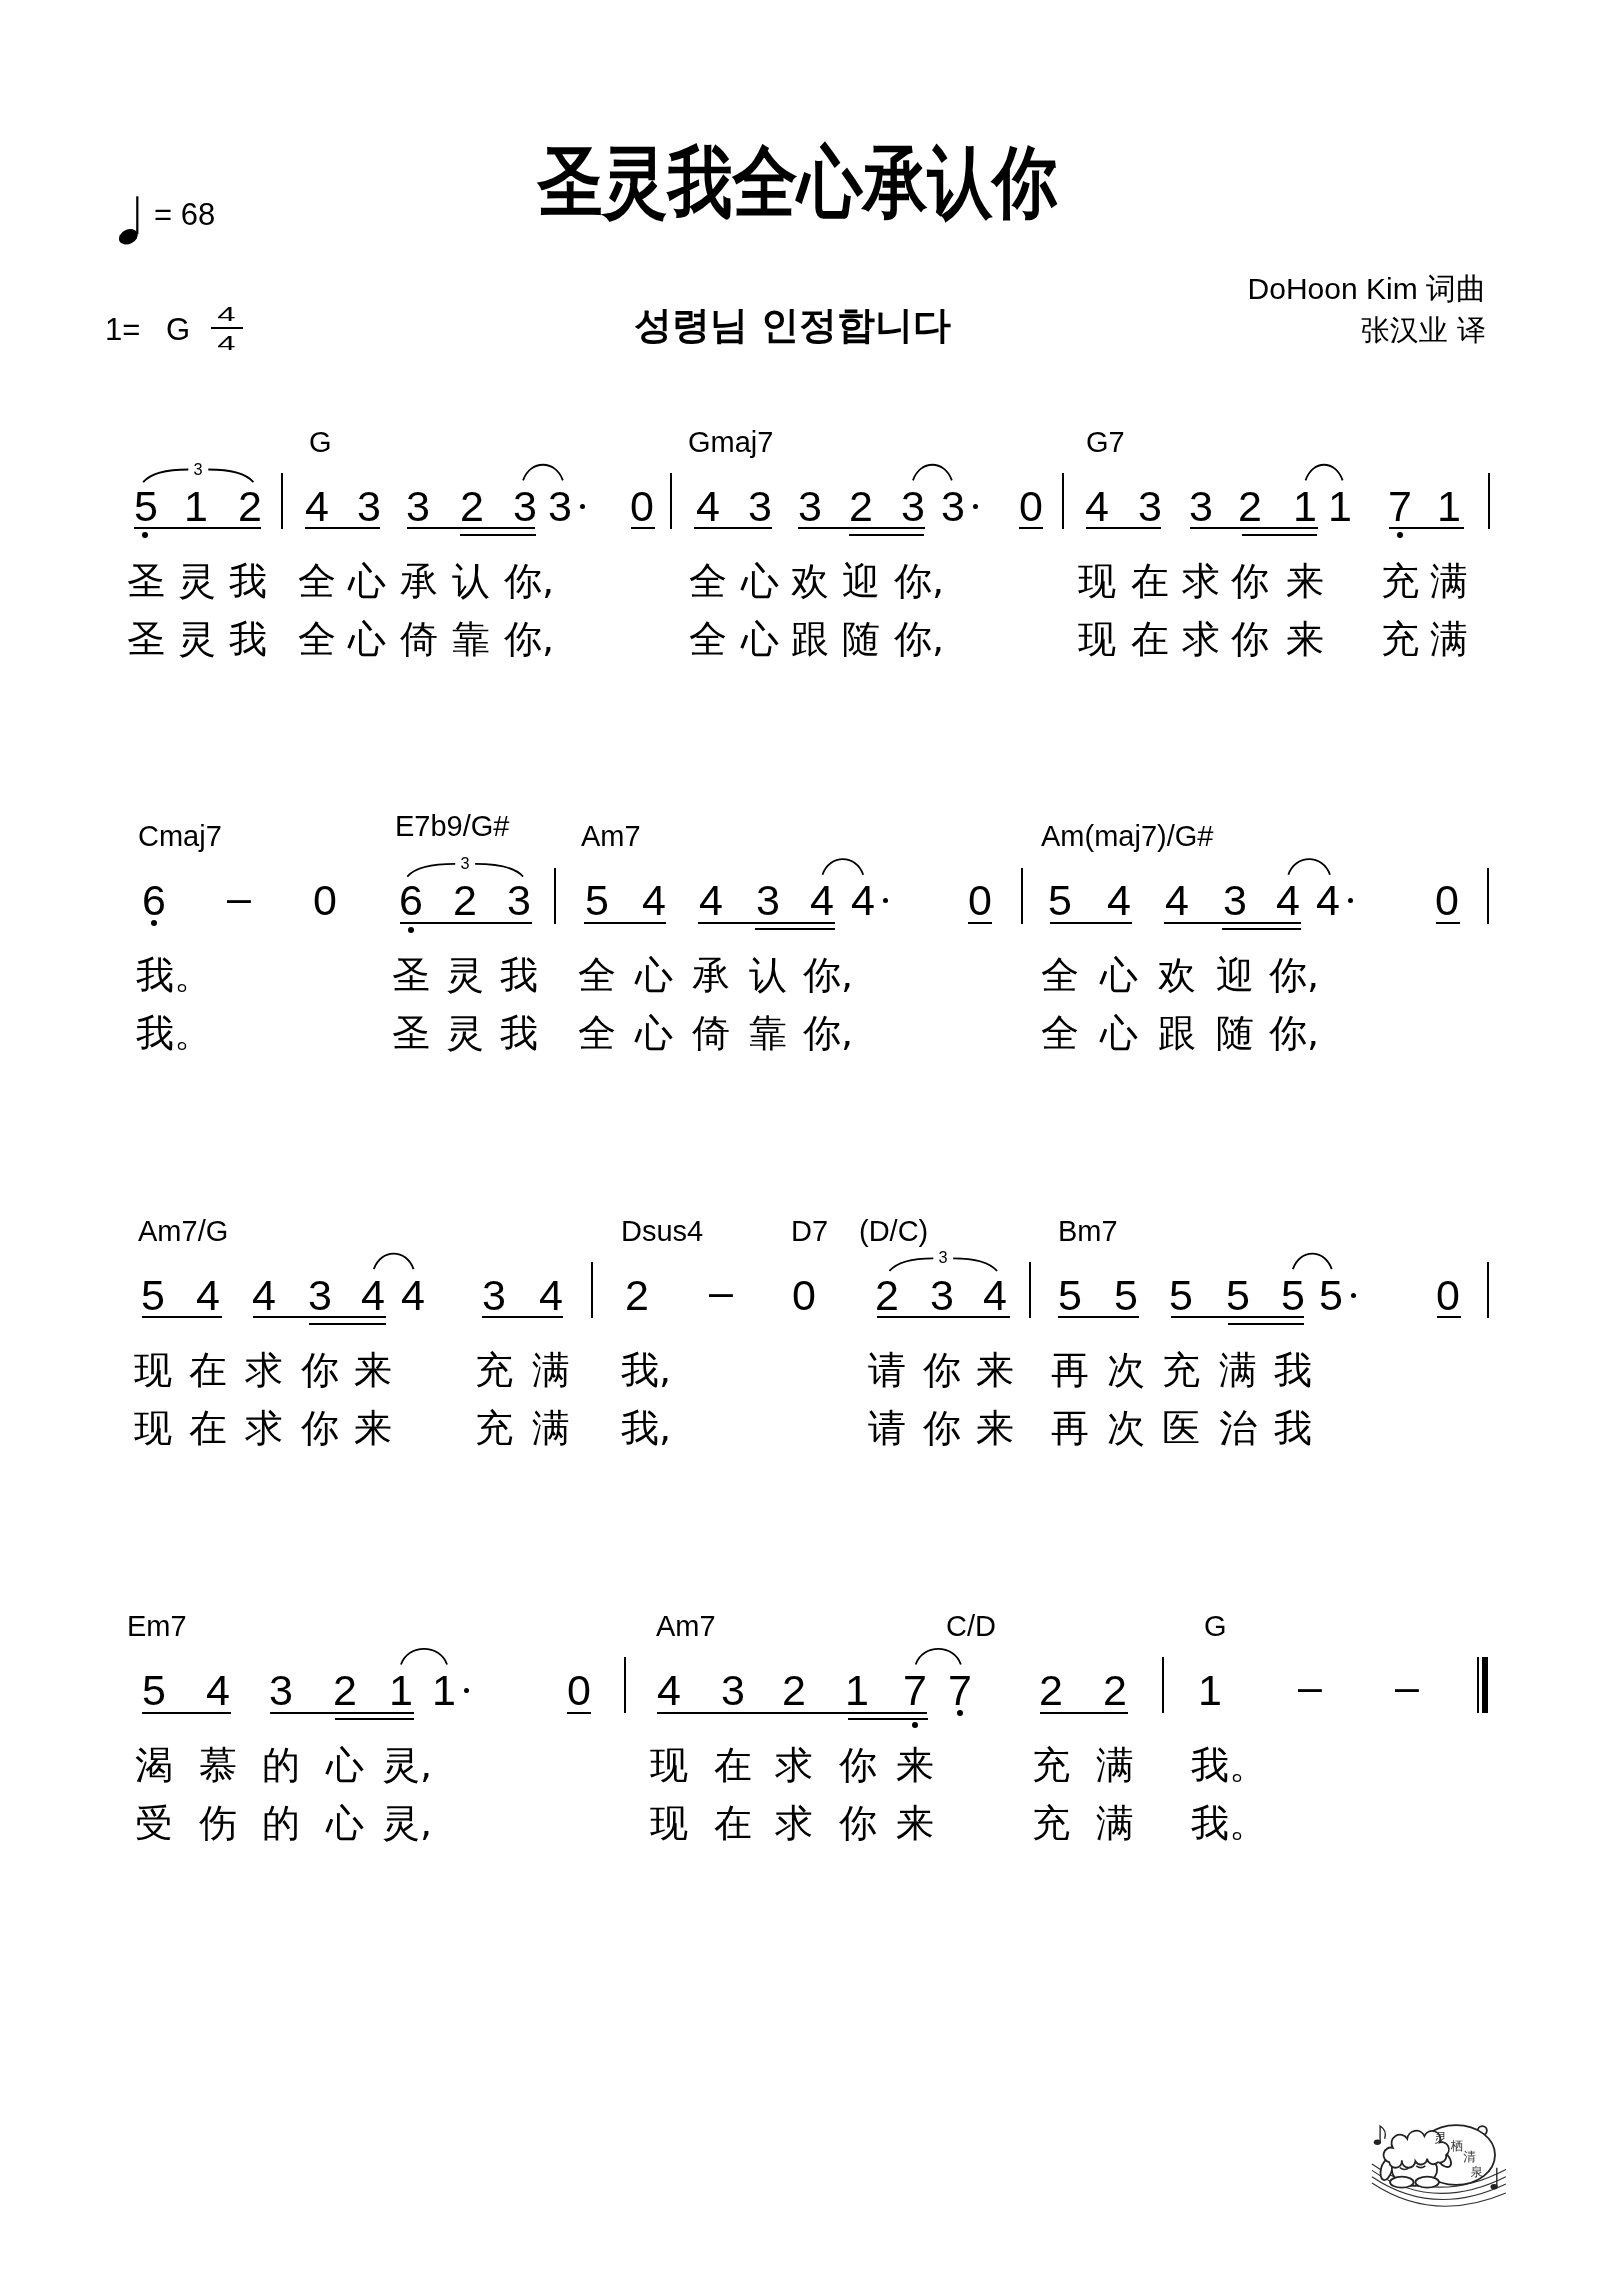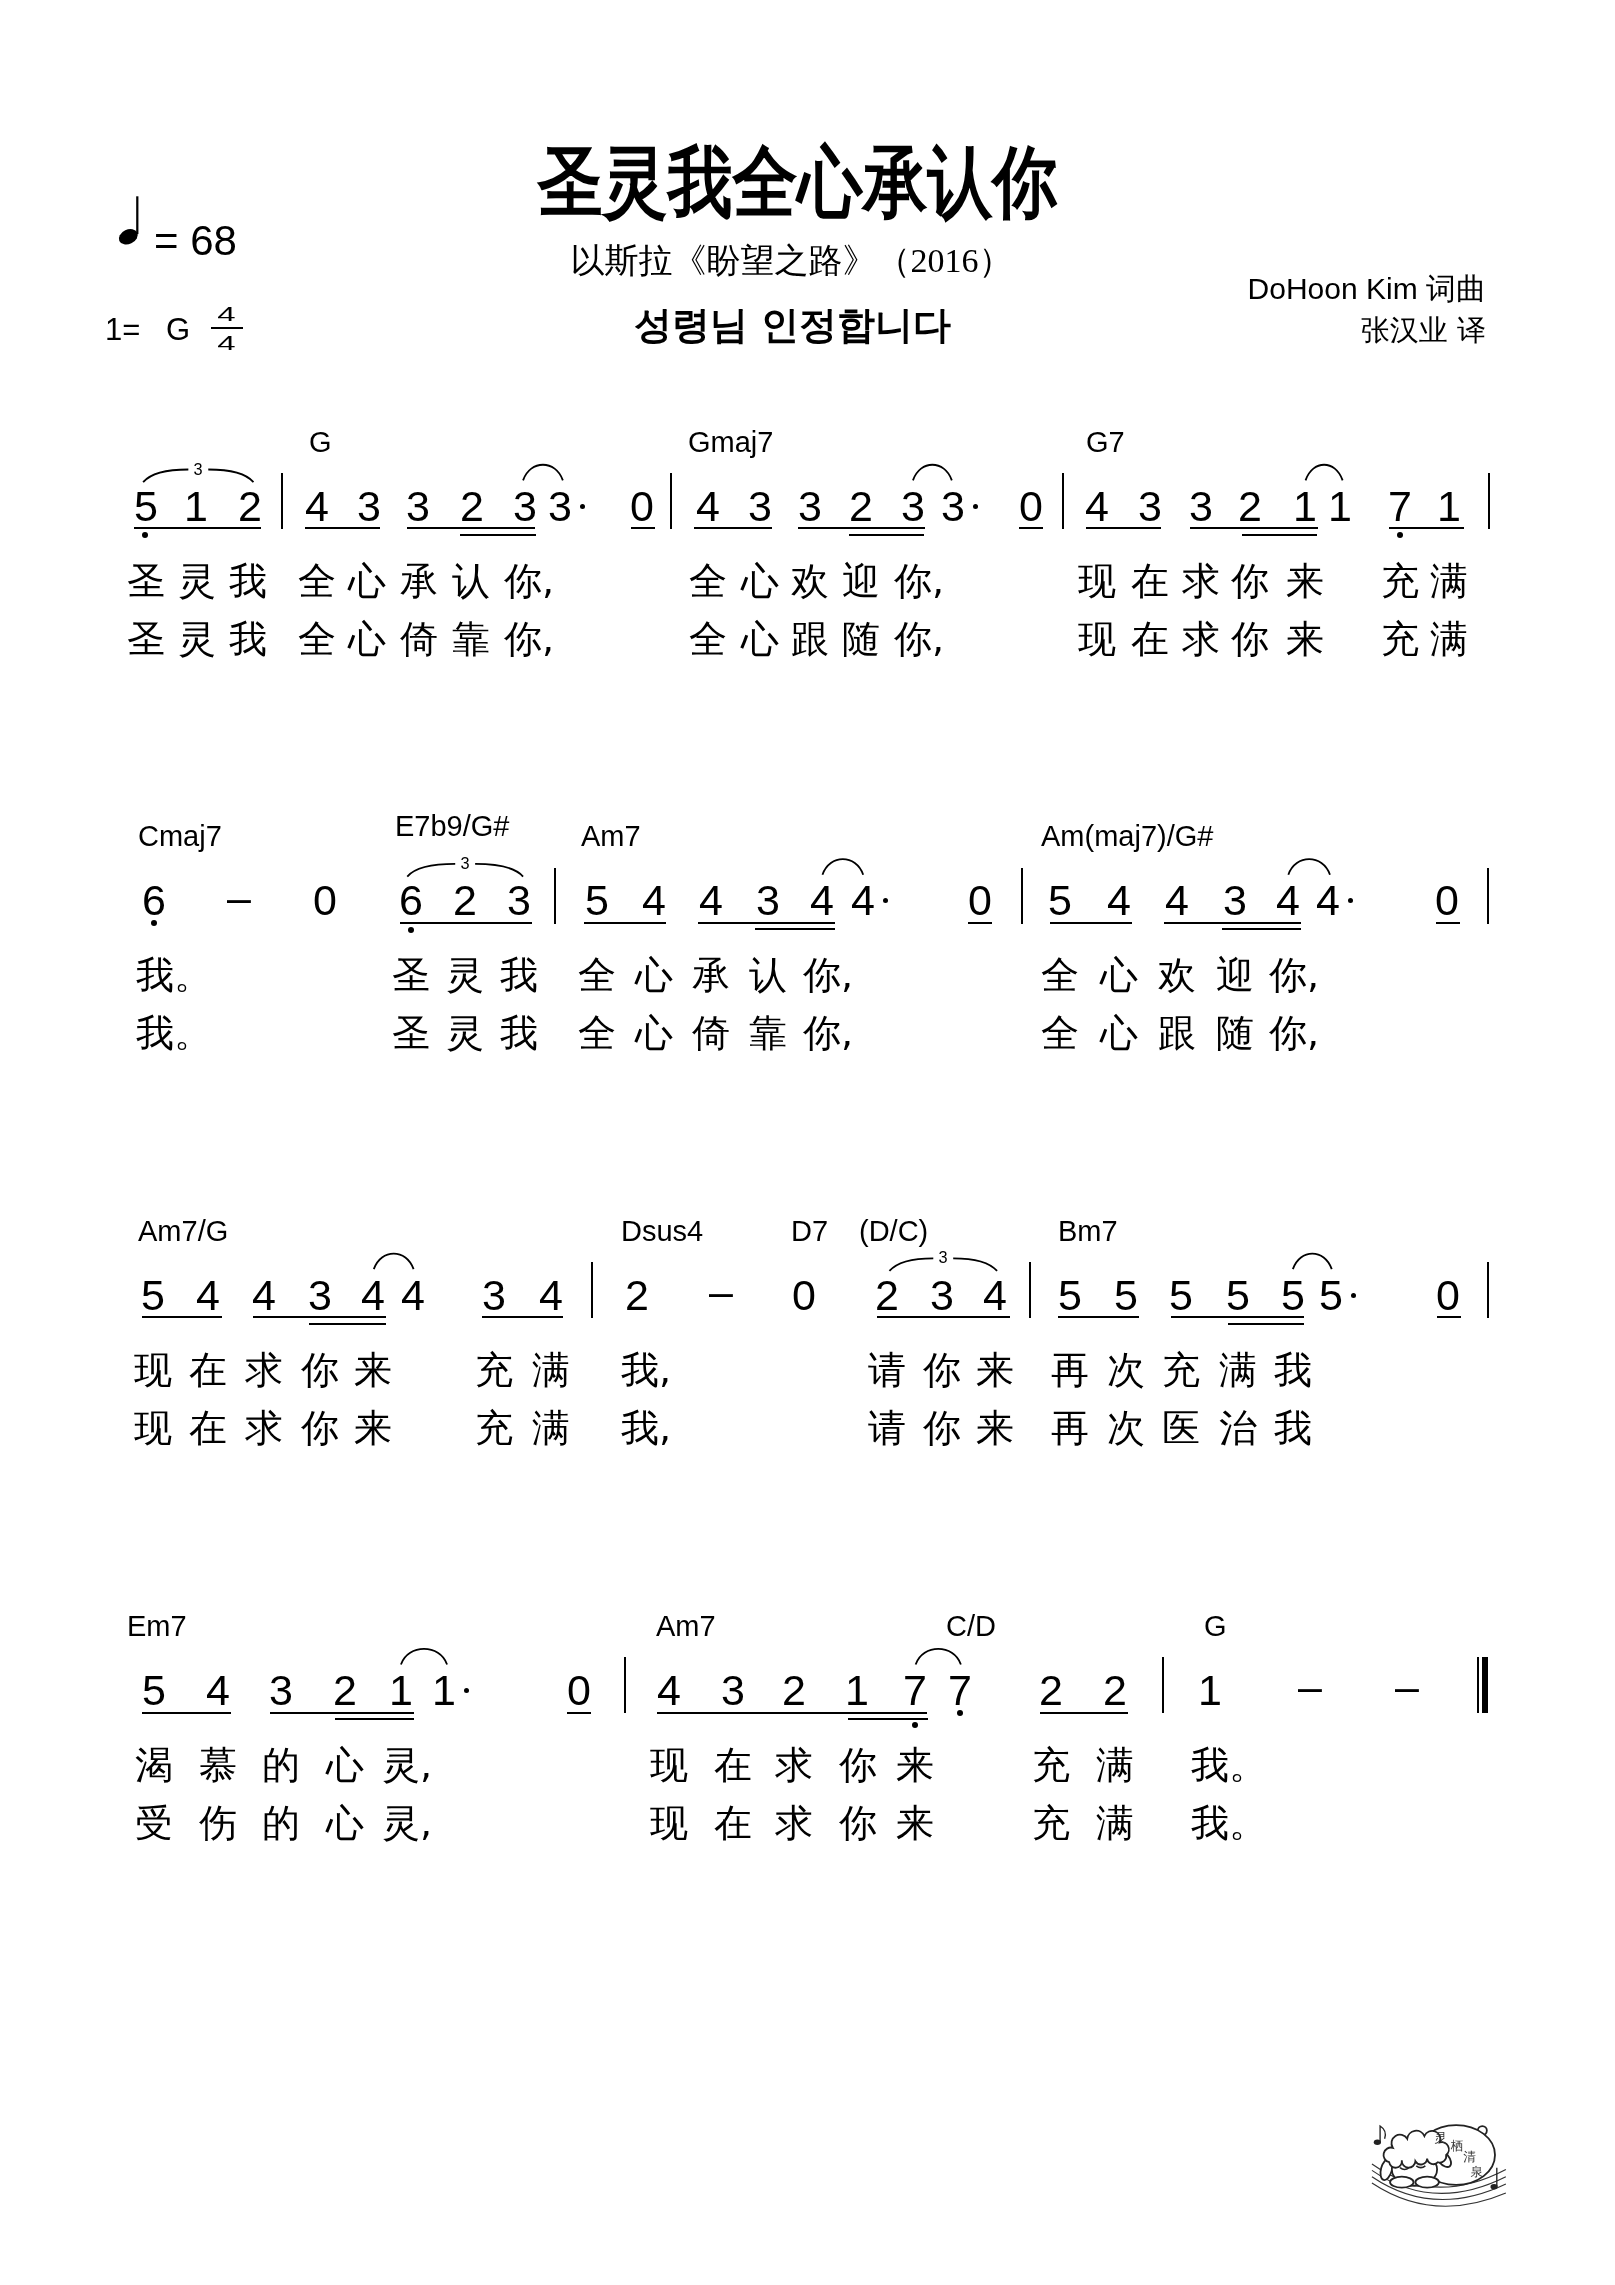--- a/index.html
+++ b/index.html
@@ -19,21 +19,21 @@
   }
   .subtitle {
     left: 520px; width: 543px; top: 241px; text-align: center;
     font-family: "Liberation Serif", serif; font-size: 34px; line-height: 40px;
   }
   .korean {
     left: 521px; width: 543px; top: 302px; text-align: center;
     font-family: "DejaVu Sans", sans-serif; font-weight: bold;
     font-size: 38px; line-height: 47px;
   }
-  .tempo { left: 154px; top: 223px; font-size: 42px; line-height: 36px; }
+  .tempo { left: 154px; top: 197px; font-size: 31px; line-height: 36px; }
   .key-label { left: 105px; top: 312px; font-size: 31px; line-height: 36px; }
   .key-tonic { left: 166px; top: 312px; font-size: 31px; line-height: 36px; }
   .ts-num, .ts-den {
     left: 213px; width: 27px; text-align: center;
     font-size: 33px; line-height: 33px;
     transform: scaleY(0.6); transform-origin: center;
   }
   .ts-num { top: 298px; }
   .ts-den { top: 327px; }
   .ts-line { left: 211px; top: 327px; width: 32px; height: 1.8px; background: #000; }
@@ -58,21 +58,20 @@
     font-family: "DejaVu Sans", sans-serif; font-size: 38px; line-height: 45px;
   }
   .lyric .punct { font-size: 38px; }
 </style>
 </head>
 <body>
 
 <div id="page">
 
   <div class="abs title">圣灵我全心承认你</div>
-  <div class="abs subtitle">以斯拉《盼望之路》（2016）</div>
   <div class="abs korean">성령님 인정합니다</div>
 
   <svg class="abs" style="left:113px;top:190px" width="36" height="63" viewBox="0 0 40 70">
     <ellipse cx="17" cy="52" rx="11" ry="8" transform="rotate(-25 17 52)" fill="#000"></ellipse>
     <line x1="27" y1="49" x2="27" y2="7" stroke="#000" stroke-width="2.5"></line>
   </svg>
   <div class="abs tempo">= 68</div>
 
   <div class="abs key-label">1=</div>
   <div class="abs key-tonic">G</div>

